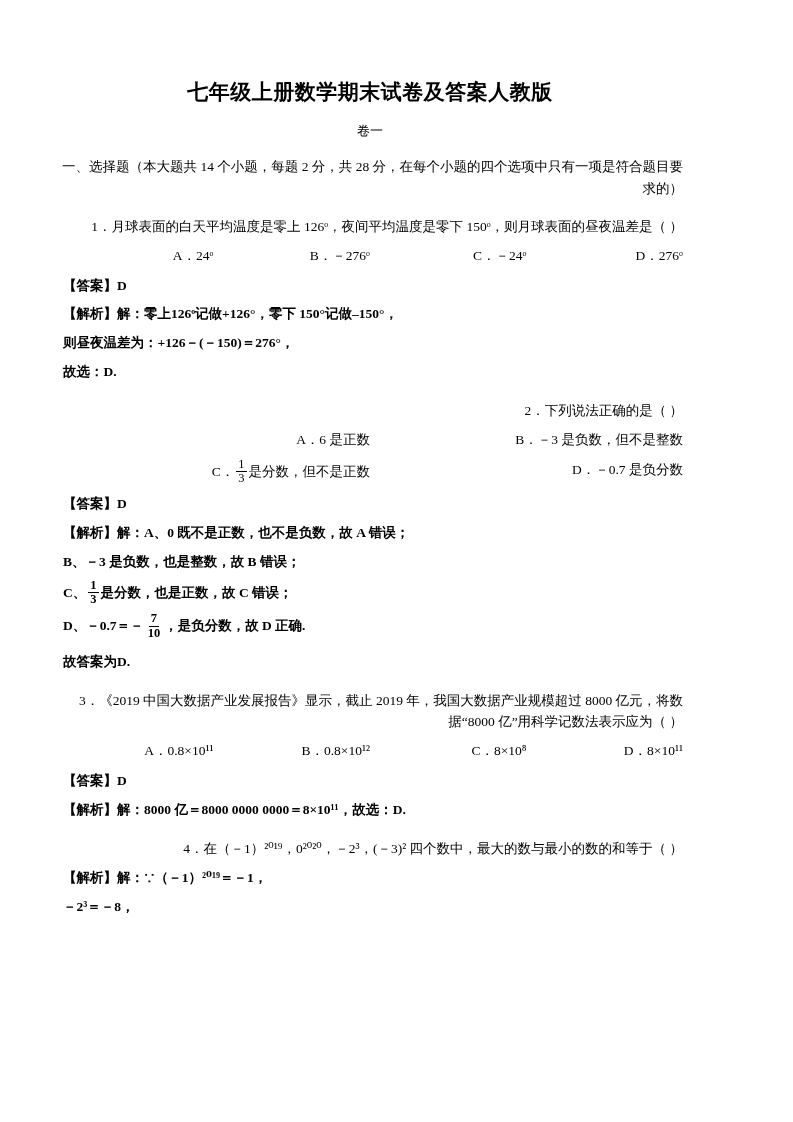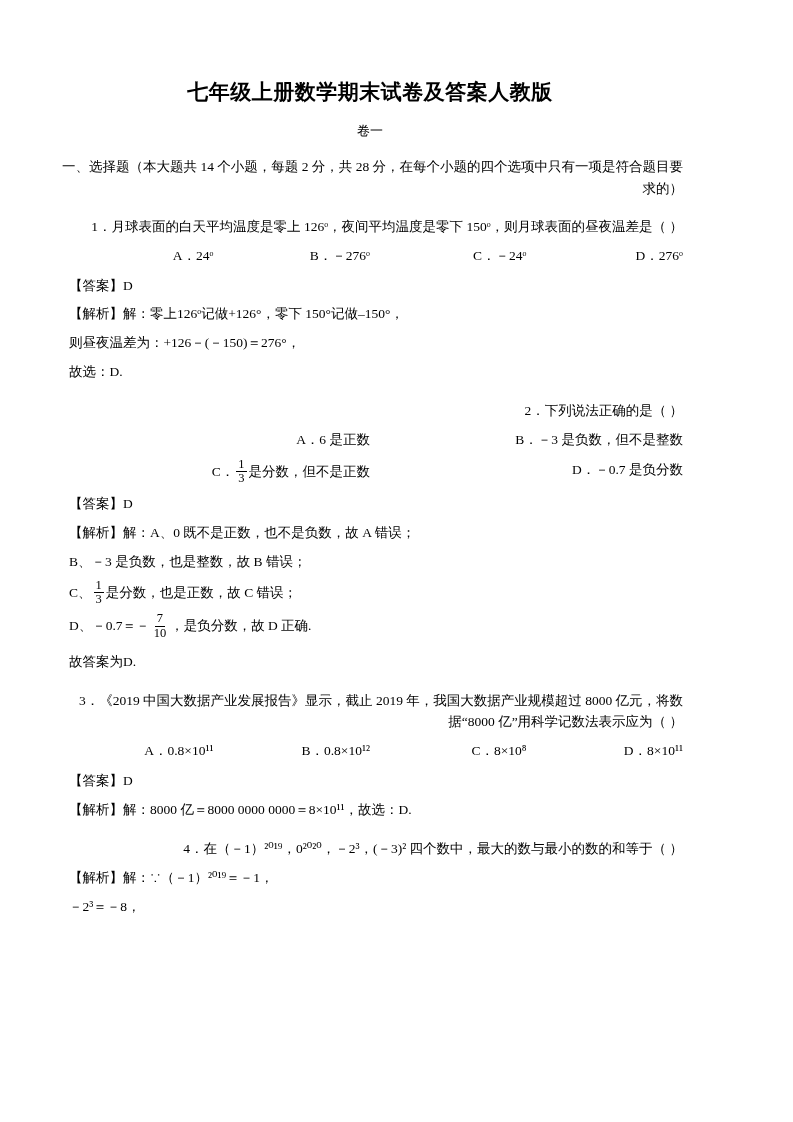--- a/index.html
+++ b/index.html
@@ -45,22 +45,23 @@
     margin: 0 0 7px 0;
     line-height: 1.7;
     text-align: right;
   }
   .opts > span {
     display: inline-block;
   }
   .o4 > span { width: 25%; }
   .o2 > span { width: 50%; }
   .ans {
-    margin: 0 0 6px 12px;
+    margin: 0 0 6px 6px;
     line-height: 1.7;
+    font-weight: bold;
   }
   .frac {
     display: inline-flex;
     flex-direction: column;
     align-items: center;
     vertical-align: middle;
     line-height: 1.05;
     font-size: 12.5px;
     margin: 0 2px;
     position: relative;

